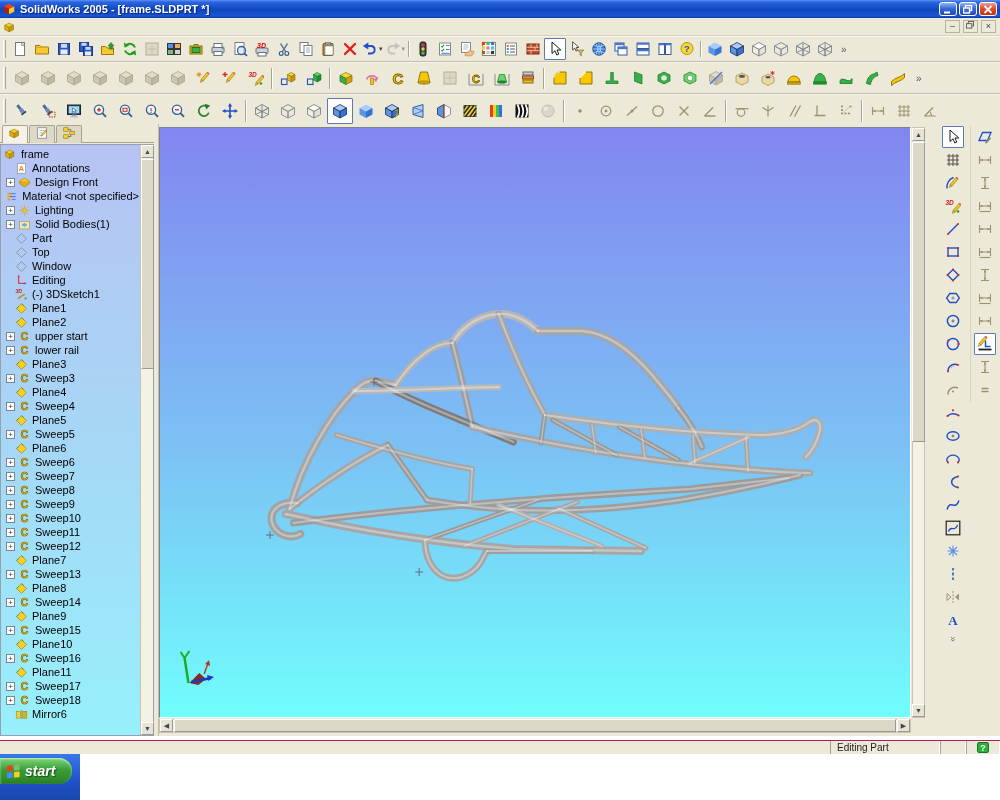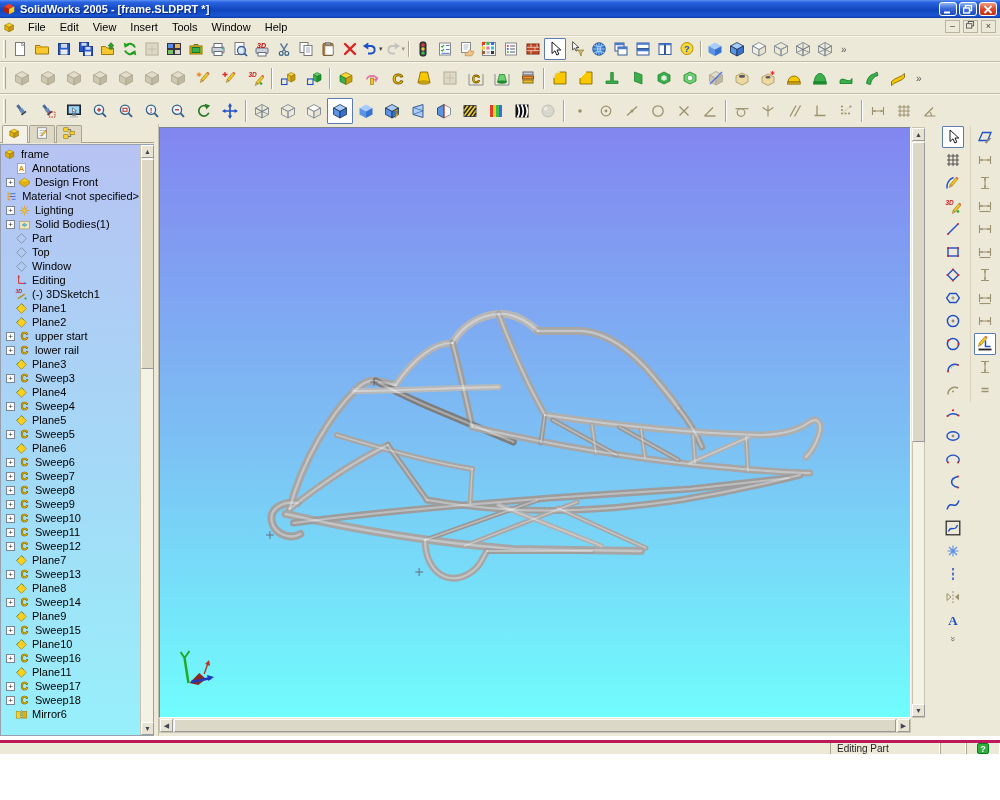--- a/index.html
+++ b/index.html
@@ -65,21 +65,21 @@
   .canvas{position:absolute;left:0;top:0;right:14px;bottom:15px;border:1px solid #7a8290;border-right-color:#fff;border-bottom-color:#fff}
   .canvas svg{display:block;width:100%;height:100%}
   
   .rtools{position:absolute;left:925px;top:0;width:75px;height:612px;background:#ece9d8}
   .rcol{position:absolute;top:2px;display:flex;flex-direction:column;align-items:center}
   .rcol1{left:14px;width:28px}
   .rcol2{left:45px;width:28px;border-left:1px solid #d8d4c0}
   .rcol .tbtn{margin-bottom:1px}
   .rchev{font-size:9px;color:#667;transform:rotate(90deg);margin-top:2px}
   
-  .statusbar{position:absolute;left:0;top:740px;width:1000px;height:14px;background:#ece9d8;border-top:3px solid #be185d;
+  .statusbar{position:absolute;left:0;top:740px;width:1000px;height:14px;background:#ece9d8;border-top:1px solid #be185d;
     display:flex;align-items:center;font-size:10px;color:#222}
   .scell{border-left:1px solid #a8a490;border-right:1px solid #fff;height:100%;display:flex;align-items:center;padding:0 6px}
   .qmark{width:12px;height:11px;background:#2fae3c;border:1px solid #0f7a24;color:#fff;font-size:9px;font-weight:bold;
     line-height:10px;text-align:center;border-radius:2px}
   
   .bottom{position:absolute;left:0;top:754px;width:1000px;height:46px;background:#fff}
   .tbarblue{position:absolute;left:0;top:0;width:80px;height:46px;background:linear-gradient(180deg,#3a77e8,#1f52c8 60%,#1a46ae)}
   .startbtn{position:absolute;left:0;top:4px;width:72px;height:26px;border-radius:0 13px 13px 0;
     background:linear-gradient(180deg,#7ed67a,#3a9e38 45%,#2d8a2c 85%,#257a24);
     box-shadow:inset 0 1px 2px #c8f0c0;display:flex;align-items:center;padding-left:6px;gap:4px}
@@ -120,29 +120,20 @@
   </div>
 
   <div class="menubar">
     <span class="doc-ico">
       <svg width="14" height="14" viewBox="0 0 16 16">
           <polygon points="2,6 7,3.5 12,6 7,8.5" fill="#f8d020" stroke="#8a6d00" stroke-width="0.6"></polygon>
           <polygon points="2,6 7,8.5 7,13.5 2,11" fill="#e0b010" stroke="#8a6d00" stroke-width="0.6"></polygon>
           <polygon points="12,6 7,8.5 7,13.5 12,11" fill="#c89810" stroke="#8a6d00" stroke-width="0.6"></polygon>
         </svg>
     </span>
-    <div id="menu-items" style="display:flex">
-        <span class="menu-item">File</span>
-        <span class="menu-item">Edit</span>
-        <span class="menu-item">View</span>
-        <span class="menu-item">Insert</span>
-        <span class="menu-item">Tools</span>
-        <span class="menu-item">Window</span>
-        <span class="menu-item">Help</span>
-      </div>
     <div class="mdi">
       <span class="mdib">–</span>
       <span class="mdib"><svg width="9" height="8" viewBox="0 0 10 9">
             <rect x="2.5" y="0.5" width="6" height="5" fill="none" stroke="#555"></rect>
             <rect x="0.5" y="3" width="6" height="5" fill="#ece9d8" stroke="#555"></rect>
           </svg></span>
       <span class="mdib">×</span>
     </div>
   </div>
 
@@ -1993,14 +1984,29 @@
 
   <div class="statusbar">
     <span style="flex:1"></span>
     <span class="scell" style="width:110px">Editing Part</span>
     <span class="scell" style="width:26px"></span>
     <span class="scell" style="width:34px;justify-content:center">
       <span class="qmark">?</span>
     </span>
   </div>
 
+  <div class="bottom">
+    <div class="tbarblue">
+      <div class="startbtn">
+        <svg width="15" height="15" viewBox="0 0 16 16">
+            <g transform="skewY(-6)">
+              <rect x="1" y="2" width="6" height="6" rx="1" fill="#e84020"></rect>
+              <rect x="8.5" y="2" width="6" height="6" rx="1" fill="#7ec06a"></rect>
+              <rect x="1" y="9.5" width="6" height="6" rx="1" fill="#4a90e8"></rect>
+              <rect x="8.5" y="9.5" width="6" height="6" rx="1" fill="#f8d020"></rect>
+            </g>
+          </svg>
+        <span>start</span>
+      </div>
+    </div>
+  </div>
 
 </div>
 
 </body></html>

